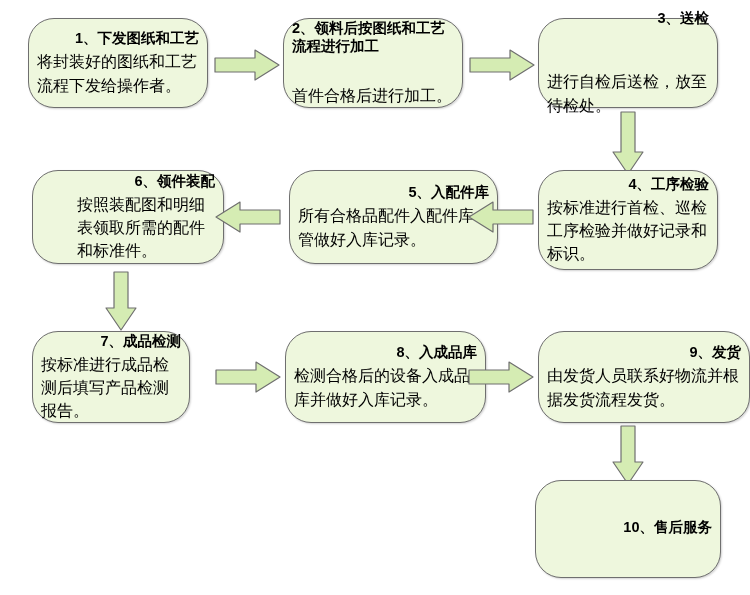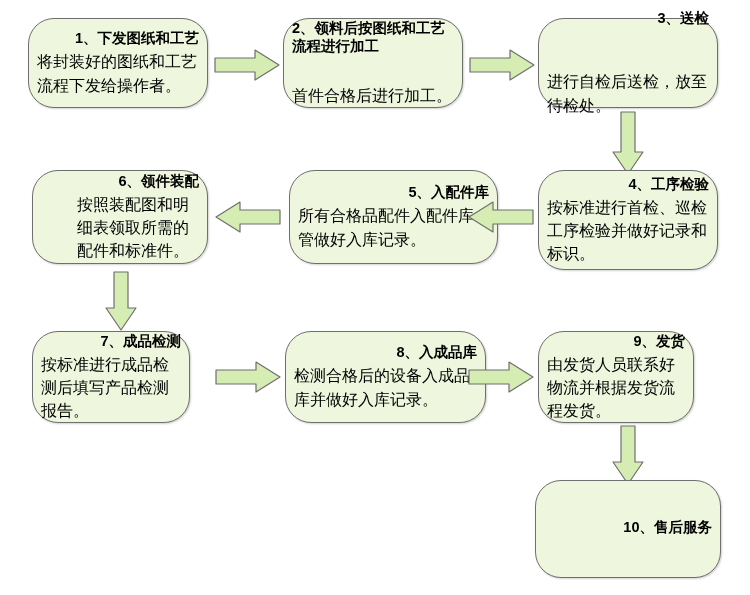--- a/index.html
+++ b/index.html
@@ -93,21 +93,21 @@
     <div class="node-title">3、送检</div>
     <div class="node-body left">进行自检后送检，放至待检处。</div>
   </div>
 
   <div class="arrow" style="left:611px; top:110px;">
     <svg width="34" height="66" viewBox="0 0 34 66">
       <polygon points="10,2 24,2 24,42 32,42 17,64 2,42 10,42" fill="#d5ecb3" stroke="#6f6f6f" stroke-width="1.2" stroke-linejoin="round"></polygon>
     </svg>
   </div>
 
-  <div class="node" style="left:32px; top:170px; width:176px; height:94px;padding-left:44px;">
+  <div class="node" style="left:32px; top:170px; width:192px; height:94px;padding-left:44px;">
     <div class="node-title">6、领件装配</div>
     <div class="node-body left">按照装配图和明细表领取所需的配件和标准件。</div>
   </div>
 
   <div class="arrow" style="left:214px; top:200px;">
     <svg width="68" height="34" viewBox="0 0 68 34">
       <polygon points="66,10 26,10 26,2 2,17 26,32 26,24 66,24" fill="#d5ecb3" stroke="#6f6f6f" stroke-width="1.2" stroke-linejoin="round"></polygon>
     </svg>
   </div>
 
@@ -148,21 +148,21 @@
     <div class="node-title">8、入成品库</div>
     <div class="node-body left">检测合格后的设备入成品库并做好入库记录。</div>
   </div>
 
   <div class="arrow" style="left:467px; top:360px;">
     <svg width="68" height="34" viewBox="0 0 68 34">
       <polygon points="2,10 42,10 42,2 66,17 42,32 42,24 2,24" fill="#d5ecb3" stroke="#6f6f6f" stroke-width="1.2" stroke-linejoin="round"></polygon>
     </svg>
   </div>
 
-  <div class="node" style="left:538px; top:331px; width:156px; height:92px;">
+  <div class="node" style="left:538px; top:331px; width:212px; height:92px;">
     <div class="node-title">9、发货</div>
     <div class="node-body left">由发货人员联系好物流并根据发货流程发货。</div>
   </div>
 
   <div class="arrow" style="left:611px; top:424px;">
     <svg width="34" height="62" viewBox="0 0 34 62">
       <polygon points="10,2 24,2 24,38 32,38 17,60 2,38 10,38" fill="#d5ecb3" stroke="#6f6f6f" stroke-width="1.2" stroke-linejoin="round"></polygon>
     </svg>
   </div>
 

